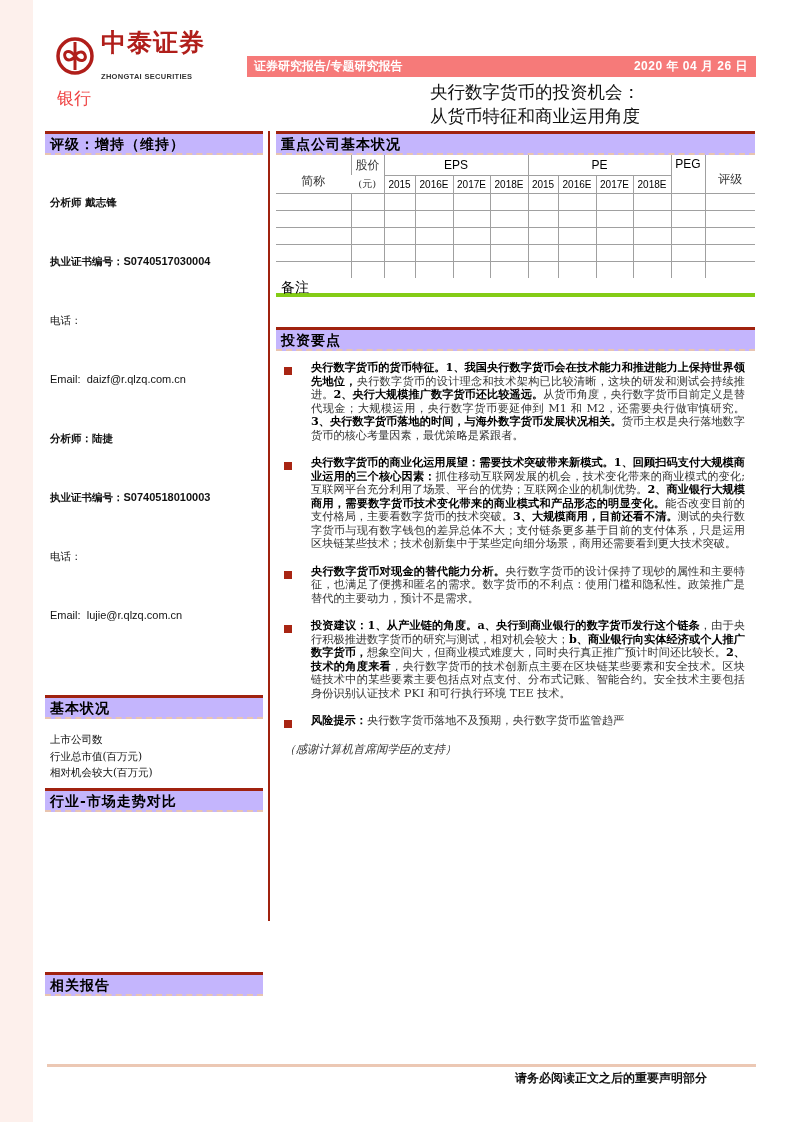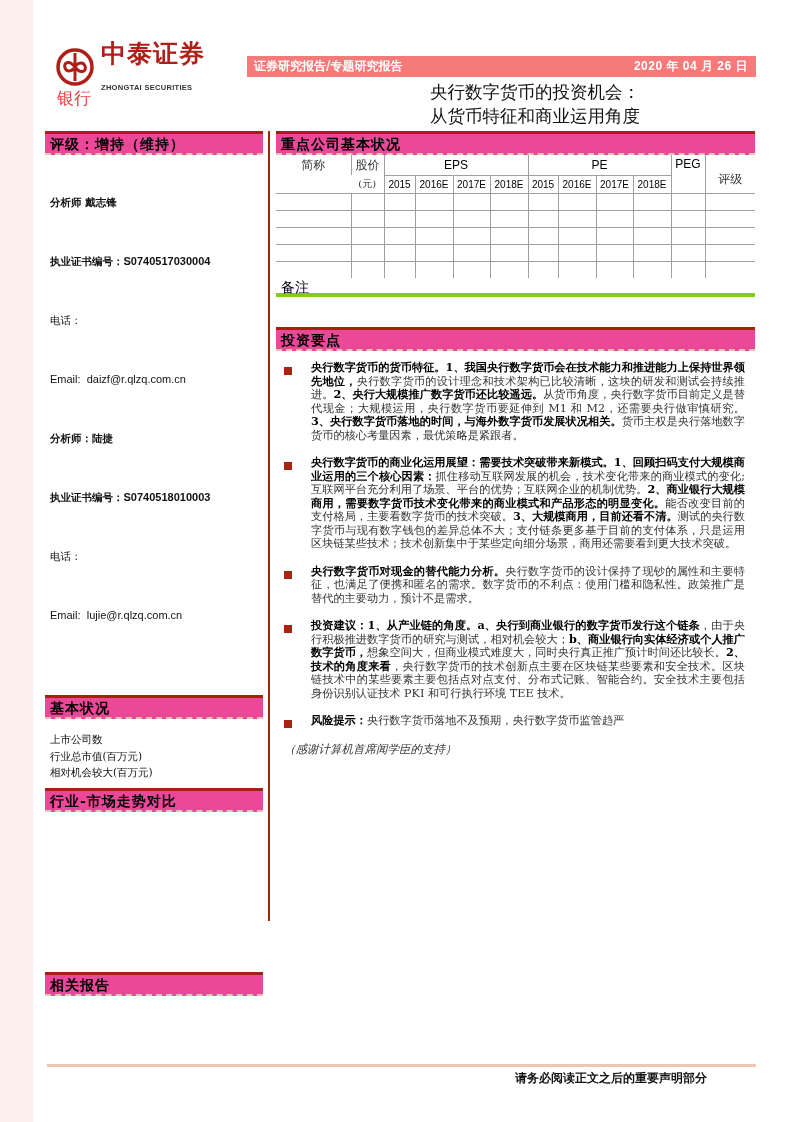--- a/index.html
+++ b/index.html
@@ -2,35 +2,35 @@
 <html><head>
 <meta charset="utf-8">
 <style>
   * { box-sizing: border-box; margin: 0; padding: 0; }
   html, body { width: 793px; height: 1122px; background: #ffffff; overflow: hidden; }
   body { position: relative; font-family: "DejaVu Sans", "Liberation Sans", sans-serif; color: #000; }
 
   .left-strip { position: absolute; left: 0; top: 0; width: 33px; height: 1122px; background: #fdf0ec; }
 
   
-  .logo { position: absolute; left: 55px; top: 41px; display: flex; align-items: center; }
+  .logo { position: absolute; left: 55px; top: 30px; display: flex; align-items: center; }
   .logo-mark { width: 40px; height: 40px; }
   .logo-text { margin-left: 6px; }
   .logo-cn { font-size: 25px; font-weight: bold; color: #b01e1a; letter-spacing: 1px; line-height: 26px; font-family: "DejaVu Sans", sans-serif; }
   .logo-en { font-size: 7.5px; font-weight: bold; color: #333; letter-spacing: 0.3px; margin-top: 16px; font-family: "Liberation Sans", sans-serif; }
 
   .banner { position: absolute; left: 247px; top: 56px; width: 509px; height: 21px; background: #f67a79; color: #fff; font-weight: bold; font-size: 12px; display: flex; justify-content: space-between; align-items: center; padding: 0 8px 0 7px; font-family: "DejaVu Serif", serif; }
   .banner .date { font-family: "Liberation Sans", sans-serif; letter-spacing: 0.5px; }
 
   .industry { position: absolute; left: 57px; top: 87px; font-size: 17px; color: #ef4444; }
   .title { position: absolute; left: 430px; top: 80px; font-size: 17.5px; line-height: 24px; color: #111; }
 
   
   .left-col { position: absolute; left: 45px; top: 131px; width: 218px; }
-  .sec-head { border-top: 3px solid #a0220f; background: #ec4899; border-bottom: 2px dashed #e8c4b0; height: 24px; padding-left: 5px; font-weight: bold; font-size: 14px; line-height: 21px; font-family: "DejaVu Serif", serif; letter-spacing: 1px; }
+  .sec-head { border-top: 3px solid #a0220f; background: #c4b5fd; border-bottom: 2px dashed #e8c4b0; height: 24px; padding-left: 5px; font-weight: bold; font-size: 14px; line-height: 21px; font-family: "DejaVu Serif", serif; letter-spacing: 1px; }
   .info-line { font-size: 11px; line-height: 23px; padding-left: 5px; color: #111; font-family: "Liberation Sans", sans-serif; margin-top: 36px; }
   .info-line.bold { font-weight: bold; }
   .info-line .lbl { font-family: "DejaVu Serif", serif; font-size: 10.5px; }
   .info-line.bold .lbl { font-weight: bold; }
   .basic-line { font-size: 10.5px; line-height: 16.5px; padding-left: 5px; font-family: "DejaVu Serif", serif; color: #111; }
 
   .vdivider { position: absolute; left: 268px; top: 131px; width: 2px; height: 790px; background: #a0220f; }
 
   
   .right-col { position: absolute; left: 276px; top: 131px; width: 479px; }
@@ -113,21 +113,21 @@
 </div>
 
 <div class="vdivider"></div>
 
 <div class="right-col">
   <div class="sec-head">重点公司基本状况</div>
 
   <table class="kc">
     <tbody>
         <tr class="hdr1">
-      <td class="serif" rowspan="2" style="width:75px; vertical-align:top; padding-top:2px;">简称</td>
+      <td class="serif" rowspan="2" style="width:75px; vertical-align:top; padding-top:18px;">简称</td>
       <td class="serif" style="width:33px;">股价</td>
       <td colspan="4">EPS</td>
       <td colspan="4">PE</td>
       <td rowspan="2" style="width:34px; vertical-align:top; padding-top:2px;">PEG</td>
       <td class="serif" rowspan="2" style="vertical-align:top; padding-top:16px;">评级</td>
     </tr>
     <tr class="hdr2">
       <td class="serif price-unit">(元)</td>
       <td style="width:31px;">2015</td>
       <td style="width:38px;">2016E</td>

